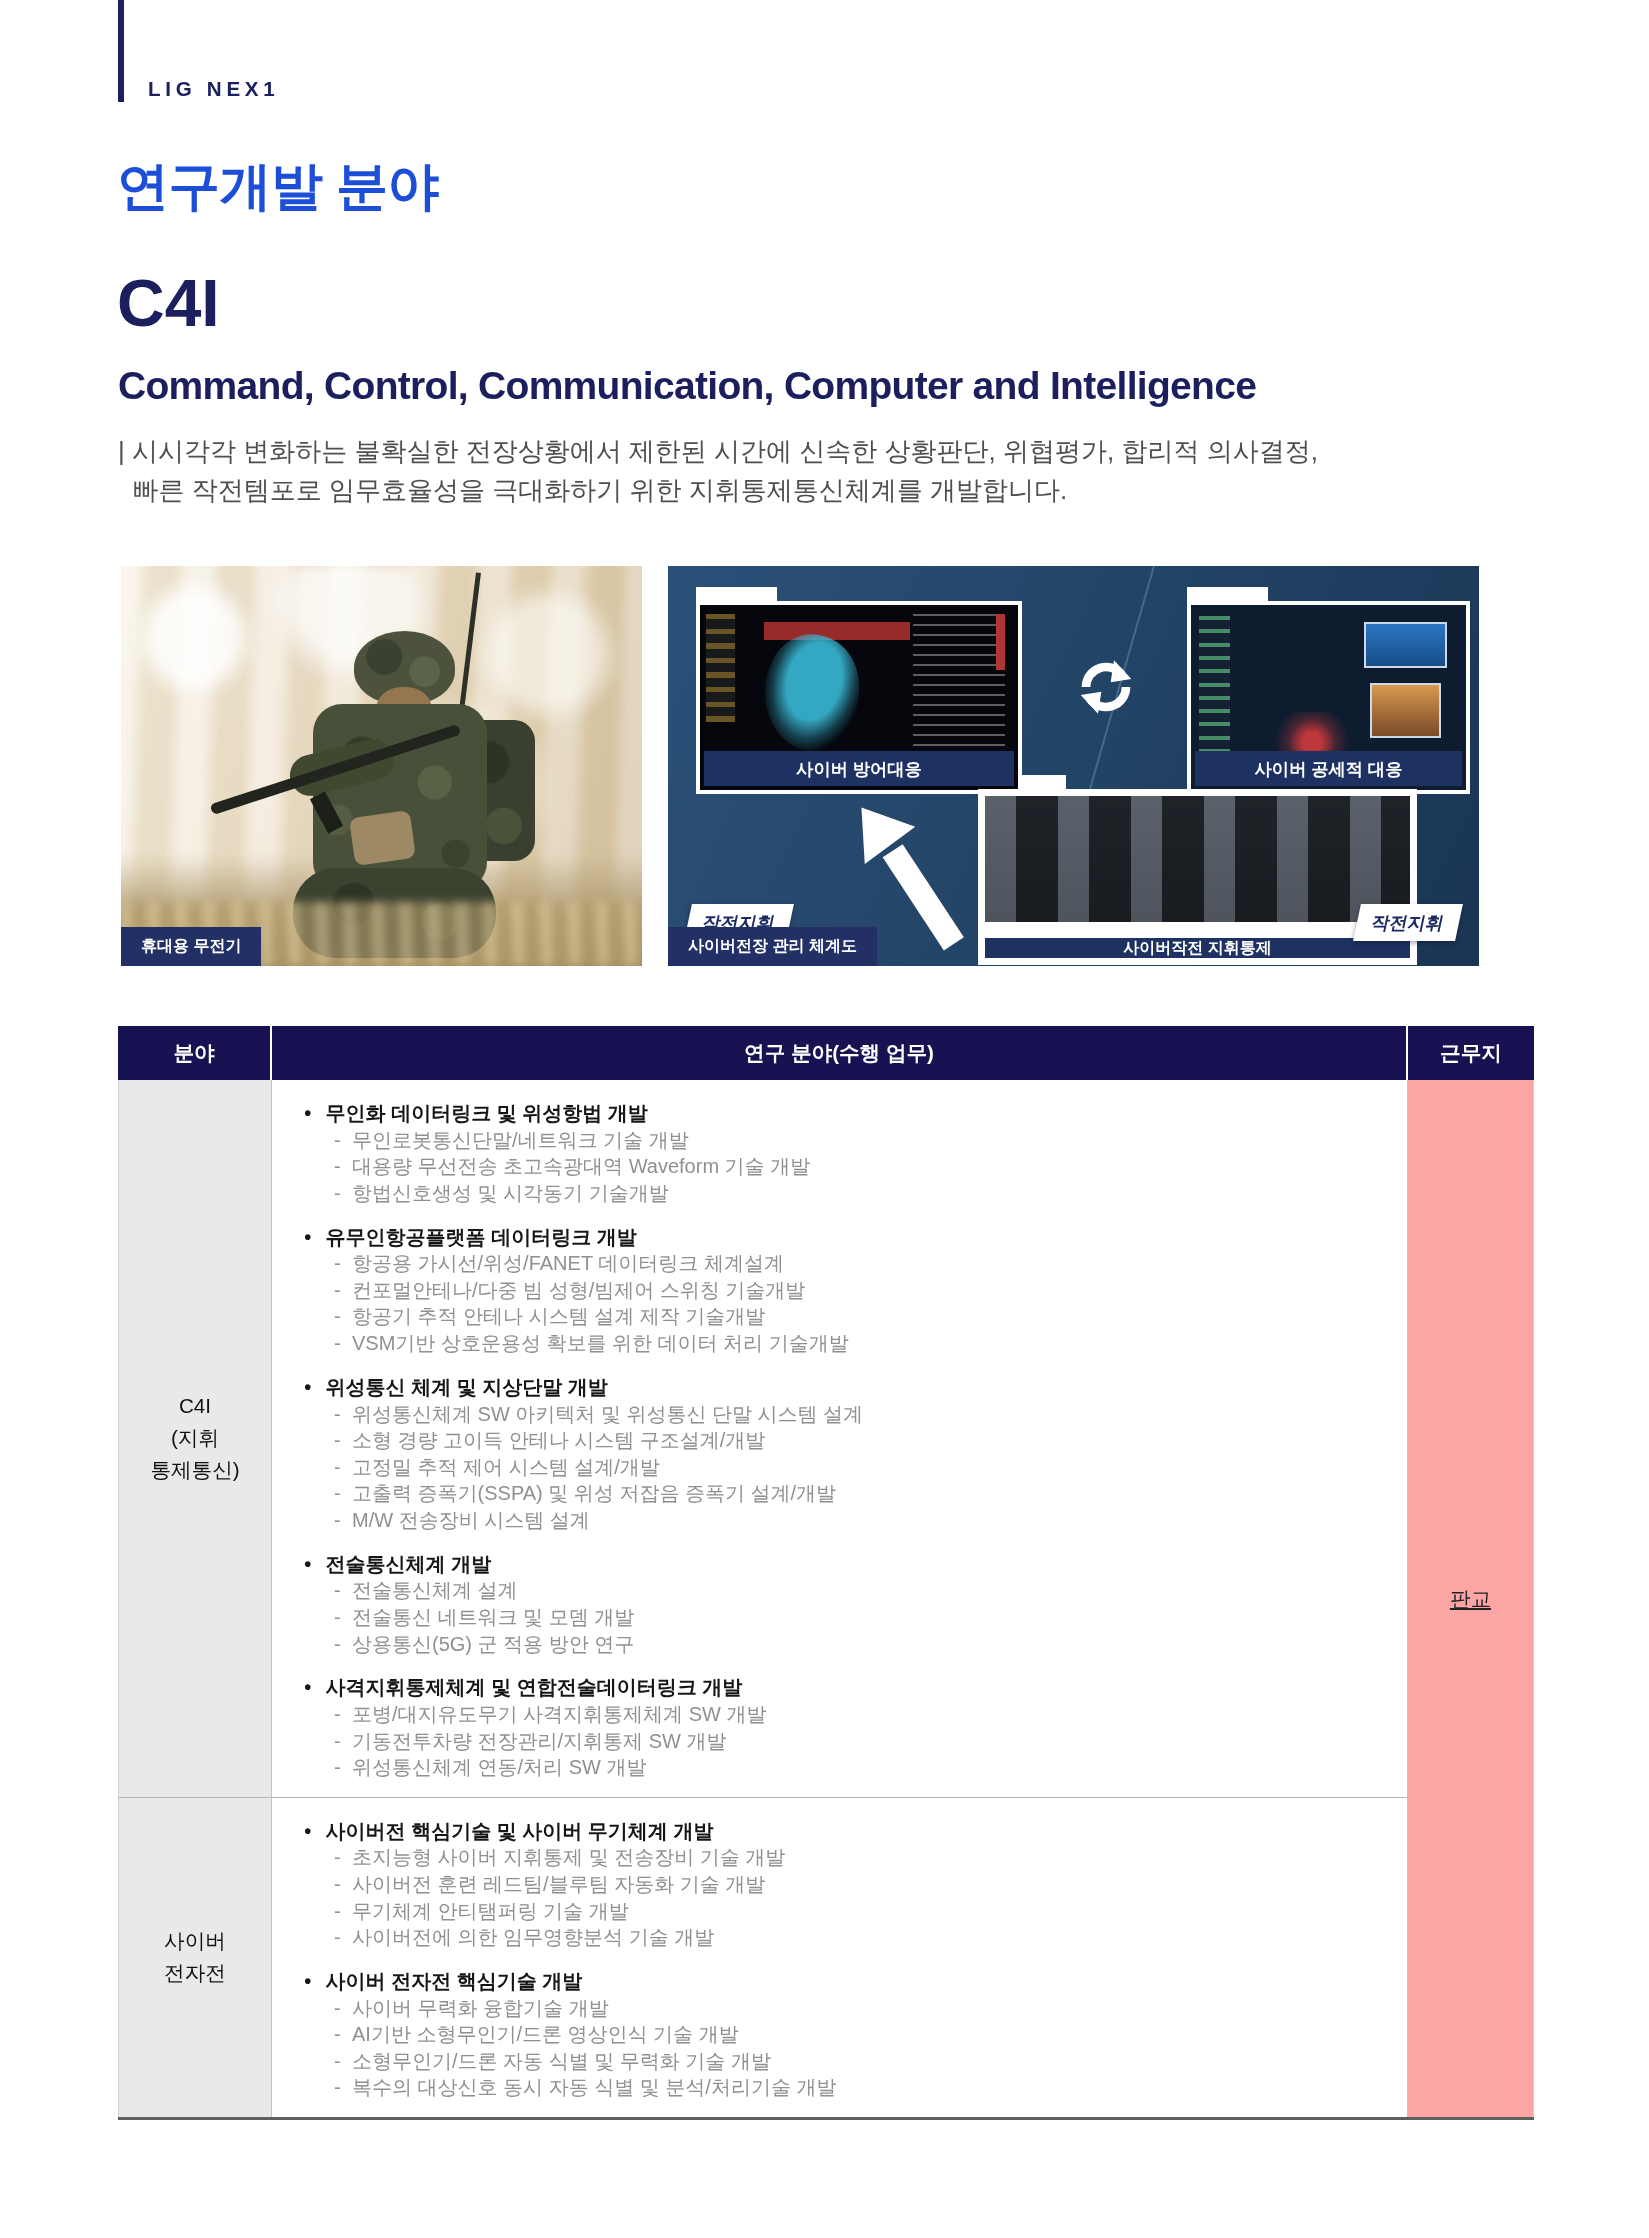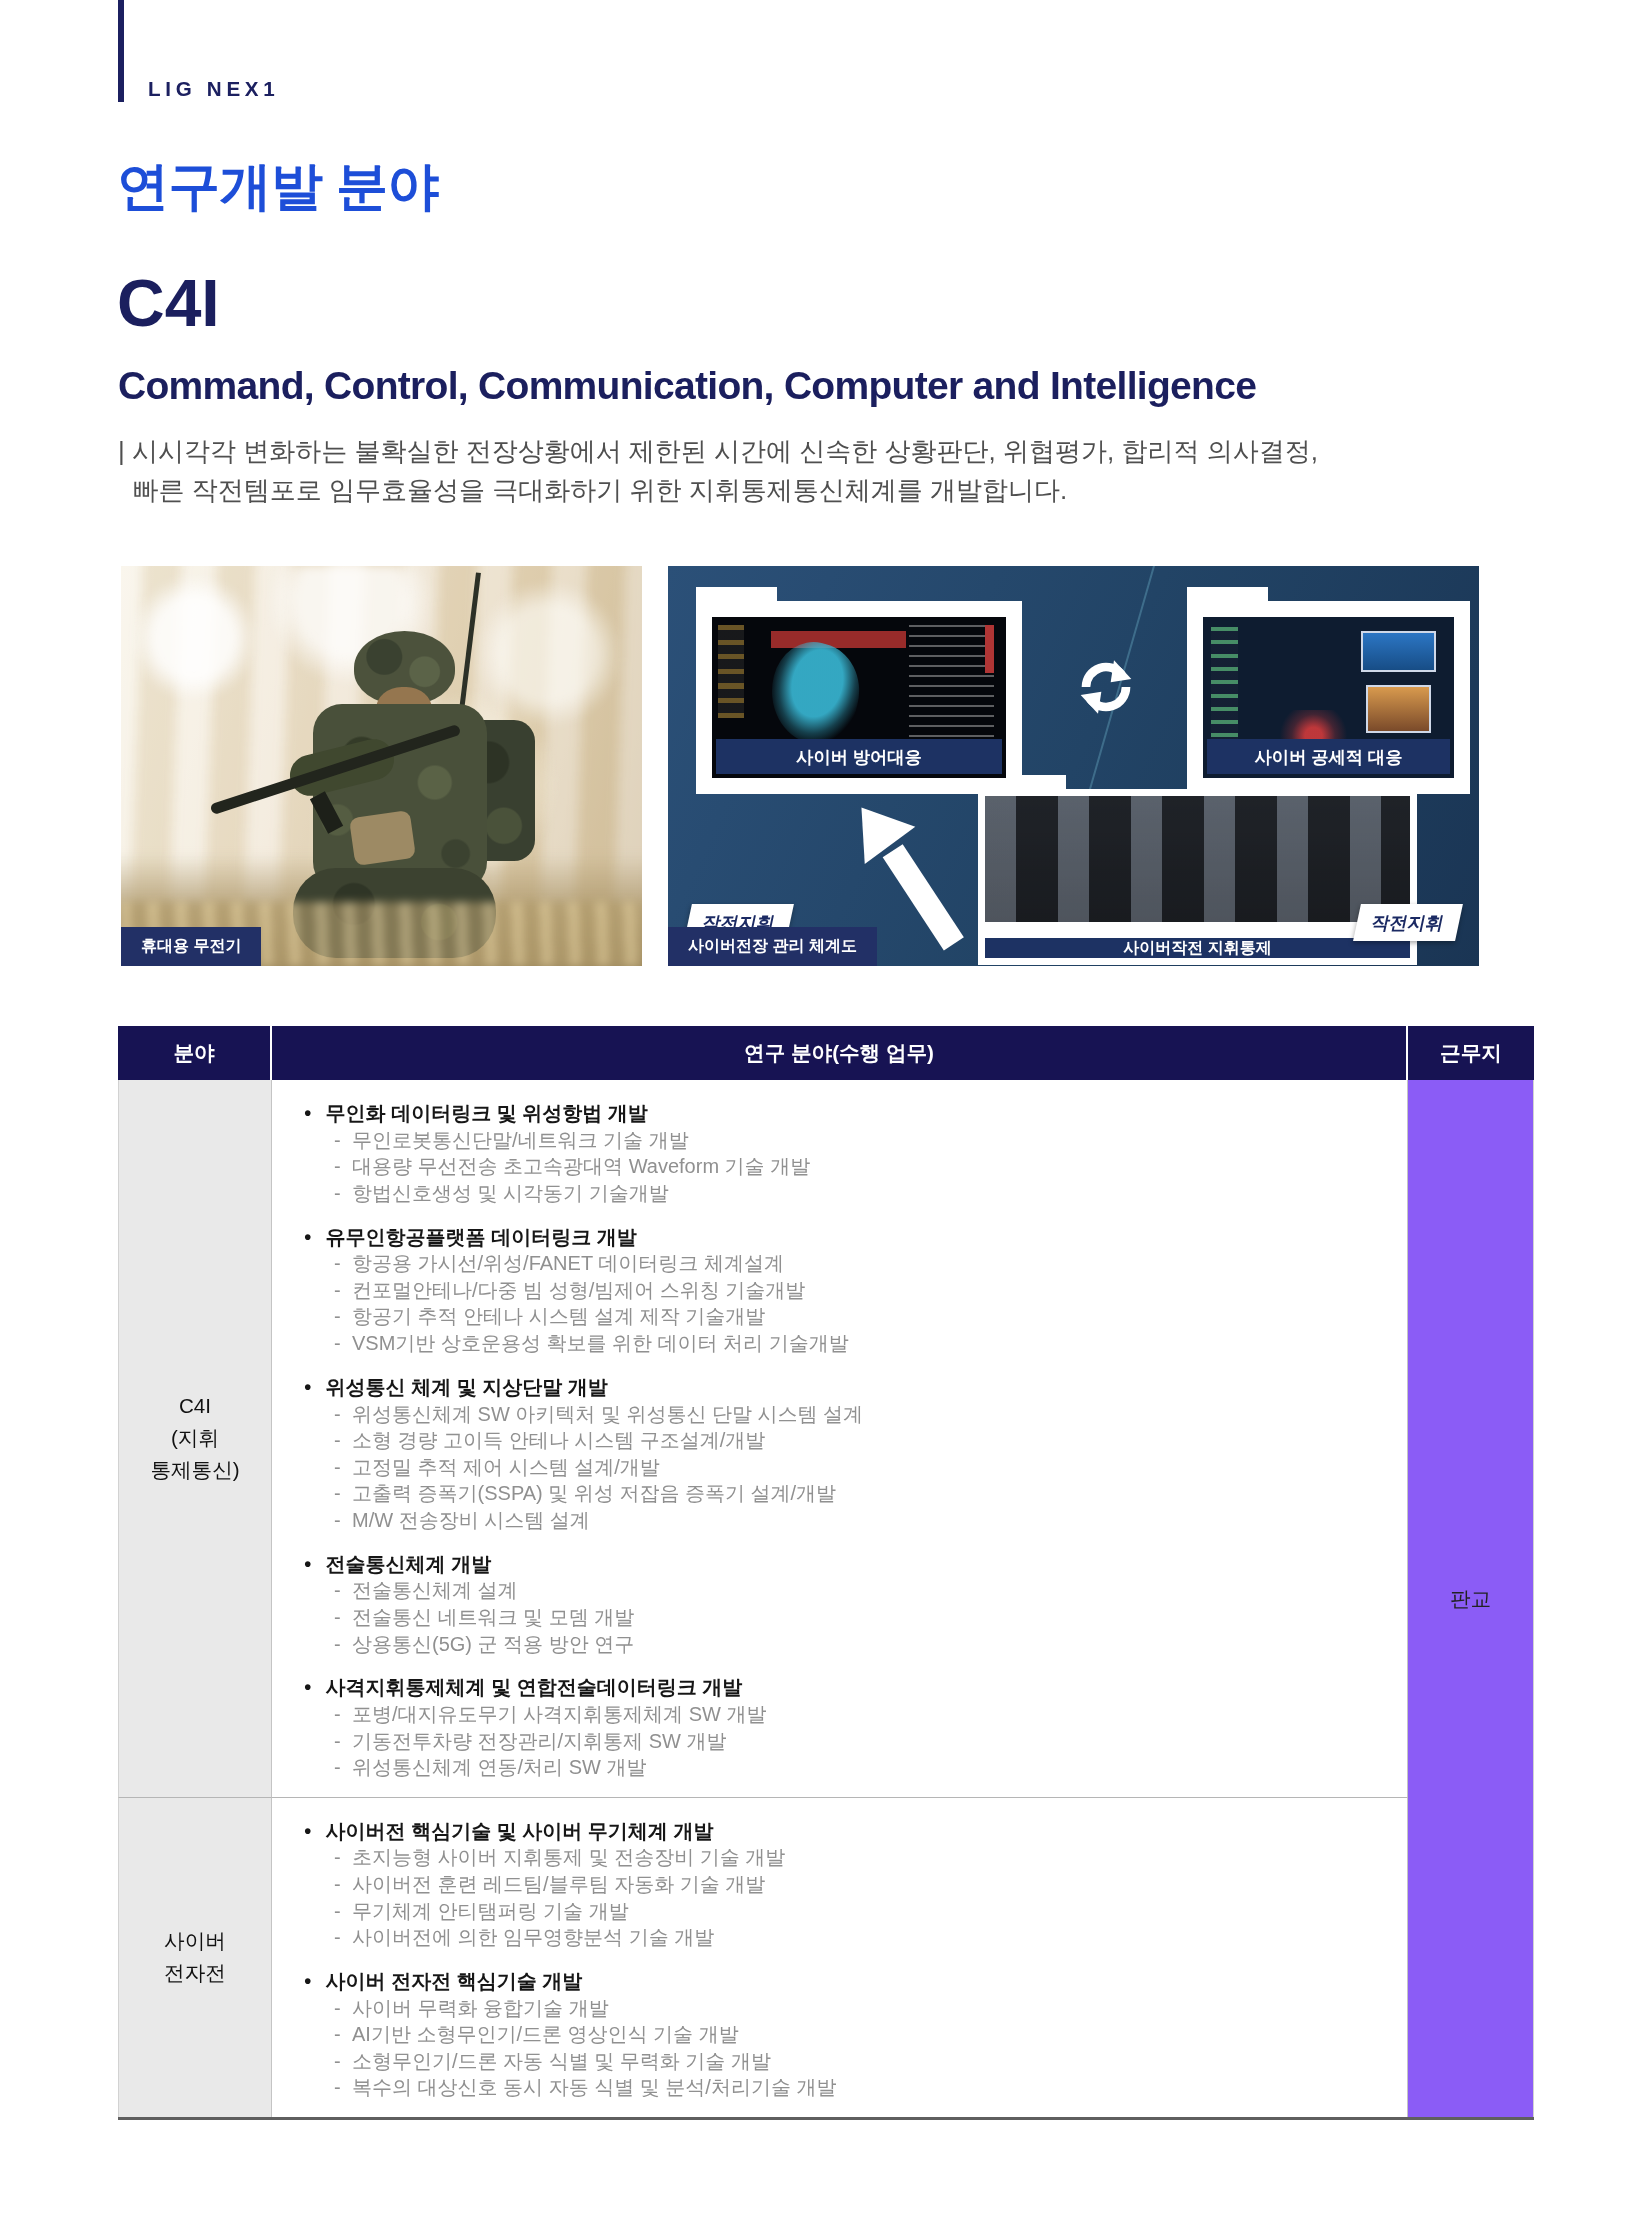--- a/index.html
+++ b/index.html
@@ -57,21 +57,21 @@
   .arm { position:absolute; left:35px; top:144px; width:106px; height:41px; border-radius:21px; background:#40482f; transform:rotate(-14deg); }
   .rifle { position:absolute; left:-49px; top:161px; width:261px; height:11.3px; border-radius:5.3px; background:#22251d; transform:rotate(-18deg); }
   .rifle-mag { position:absolute; left:64px; top:190px; width:17.3px; height:39px; background:#1d2019; transform:rotate(-28deg); }
   .legs { position:absolute; left:39px; top:265px; width:203px; height:90px; border-radius:43px; background:#3c4230;
     background-image:radial-gradient(circle at 30% 40%, #2f3526 0 20px, transparent 22px), radial-gradient(circle at 72% 60%, #4c5439 0 17.3px, transparent 19px); }
   .grass-fore { position:absolute; left:0; right:0; bottom:0; height:16%; filter:blur(4px); opacity:0.8;
     background:repeating-linear-gradient(88deg, rgba(214,194,146,0.9) 0 12px, rgba(178,156,108,0.75) 12px 28px); }
 
   
   .diag-line { position:absolute; left:56%; top:-8%; width:2px; height:70%; background:rgba(130,205,225,0.3); transform:rotate(16deg); }
-  .panel { position:absolute; top:35px; height:193px; background:#ffffff; padding:16px; z-index:5; }
+  .panel { position:absolute; top:35px; height:193px; background:#ffffff; padding:4px; z-index:5; }
   .panel-tab { position:absolute; top:21px; width:81px; height:14.6px; background:#ffffff; z-index:4; }
   .panel-left { left:28px; width:326px; }
   .tab-left { left:28px; }
   .panel-right { left:519px; width:283px; }
   .tab-right { left:519px; }
   .screen { position:relative; width:100%; height:100%; overflow:hidden; }
   .screen-defense { background:#05070c; }
   .screen-offense { background:#0e1c30; }
   .map-blob { position:absolute; left:20%; top:16%; width:30%; height:62%; border-radius:46% 54% 40% 60%;
     transform:rotate(14deg); opacity:0.9;
@@ -114,22 +114,22 @@
   .th-field, .th-work { border-right:2px solid #ffffff; }
   .tbody { display:grid; grid-template-columns:154px 1136px 126px; border-bottom:3.3px solid #5f5f5f; }
   .td-field { background:#e9e9e9; border-left:0.7px solid #d2d2d2; border-right:0.7px solid #c4c4c4;
     display:flex; align-items:center; justify-content:center; text-align:center;
     font-size:20.6px; line-height:32px; color:#111111; white-space:pre-line; }
   .td-field.r1 { grid-column:1; grid-row:1; border-bottom:1.3px solid #b5b5b5; }
   .td-field.r2 { grid-column:1; grid-row:2; }
   .td-content { background:#ffffff; border-right:0.7px solid #c4c4c4; padding:20px 26.6px 16px 31px; }
   .td-content.r1 { grid-column:2; grid-row:1; border-bottom:1.3px solid #b5b5b5; }
   .td-content.r2 { grid-column:2; grid-row:2; }
-  .td-loc { grid-column:3; grid-row:1 / span 2; background:#8b5cf6; border-right:0.7px solid #d2d2d2;
-    display:flex; align-items:center; justify-content:center; font-size:20.6px; color:#222222; }
+  .td-loc { grid-column:3; grid-row:1 / span 2; background:#fca5a5; border-right:0.7px solid #d2d2d2;
+    display:flex; align-items:center; justify-content:center; font-size:20.6px; color:#222222;text-decoration:underline; }
   .group { margin-bottom:17.3px; }
   .group:last-child { margin-bottom:0; }
   .group-title { position:relative; font-size:20px; font-weight:bold; color:#161616; line-height:26.6px; padding-left:22.6px; }
   .group-title::before { content:"\2022"; position:absolute; left:1.3px; }
   .item { position:relative; font-size:20px; color:#909090; line-height:26.6px; padding-left:49px; }
   .item::before { content:"-"; position:absolute; left:31px; }
 </style>
 </head>
 <body>
 

